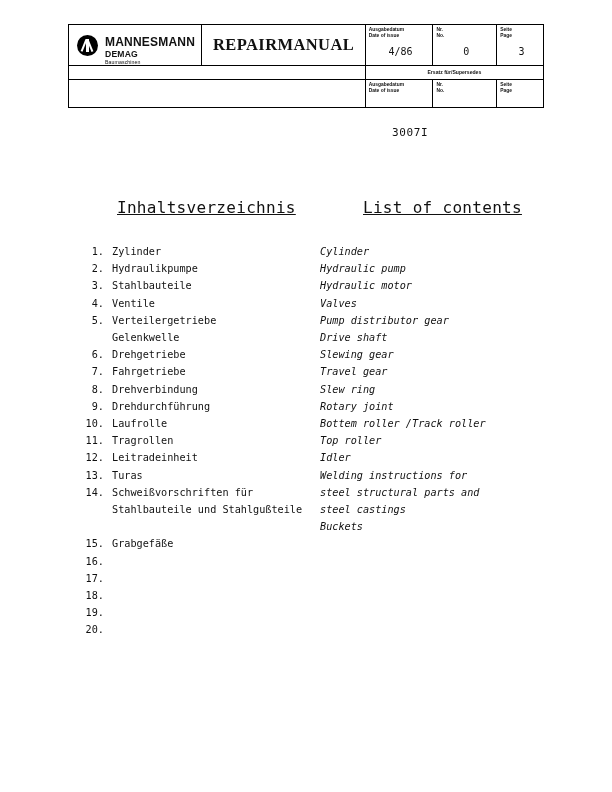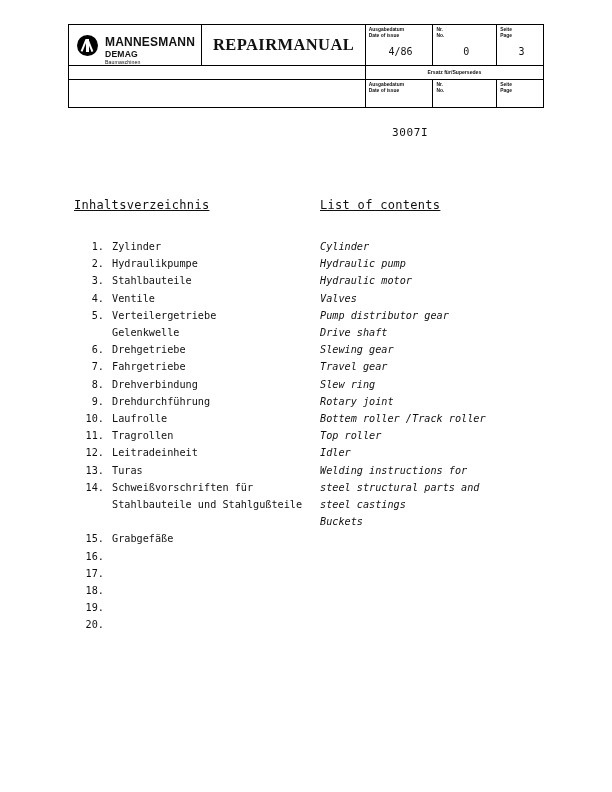--- a/index.html
+++ b/index.html
@@ -140,24 +140,25 @@
     top: 198px;
     width: 240px;
   }
   .col-right {
     position: absolute;
     left: 320px;
     top: 198px;
     width: 250px;
   }
   .col-head {
-    font-size: 12px;
+    font-size: 16px;
     text-decoration: underline;
     margin-bottom: 26px;
     letter-spacing: .3px;
+    margin-left: 43px;
   }
   .entry {
     font-size: 10.2px;
     line-height: 17.2px;
     white-space: pre;
   }
   .entry .num {
     display: inline-block;
     width: 30px;
     text-align: right;

